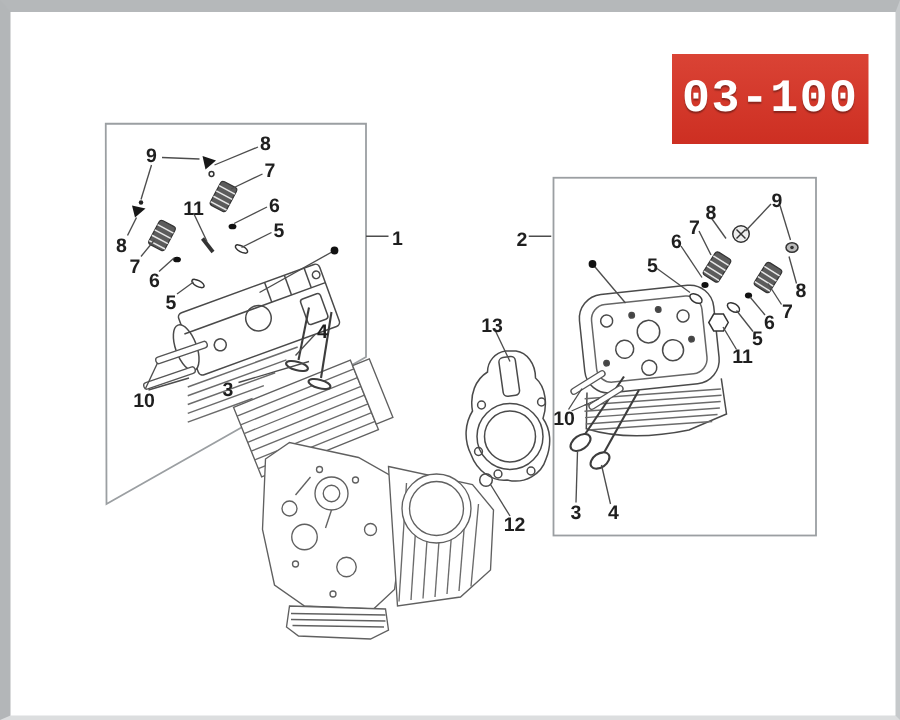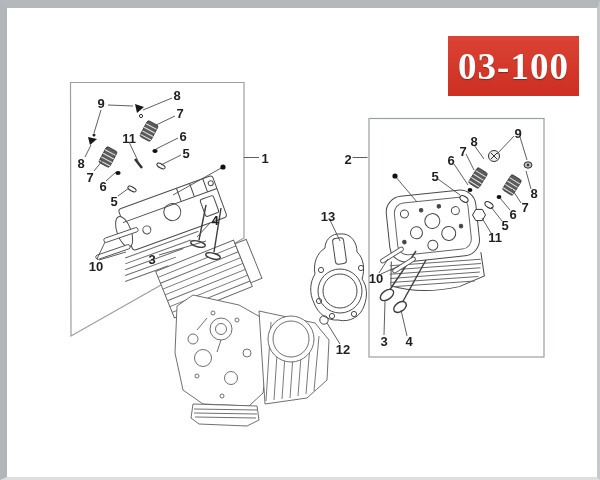--- a/index.html
+++ b/index.html
@@ -8,23 +8,23 @@
     border-top:8px solid #b5b8ba;border-left:7px solid #b3b6b8;
     border-right:3px solid #c6c9cb;border-bottom:3px solid #dcdedf;
     font-family:"Liberation Sans",sans-serif;
   }
   .badge{
     position:absolute;left:441px;top:28px;width:131px;height:60px;
     background:linear-gradient(180deg,#da4335,#cd2f22);
     display:flex;align-items:center;justify-content:center;
   }
   .badge span{
-    color:#ffffff;font-size:37px;font-weight:700;letter-spacing:1px;
+    color:#ffffff;font-size:31px;font-weight:700;letter-spacing:1px;
     text-shadow:0 1px 1px rgba(0,0,0,.35);
-    font-family:Liberation Serif, serif;
+    font-family:Liberation Mono, monospace;
   }
   svg{position:absolute;left:0;top:0;}
   svg text{
     font-family:"Liberation Sans",sans-serif;font-size:13px;font-weight:600;
     fill:#1f1f1f;text-anchor:middle;
   }
 </style>
 </head>
 <body>
 

